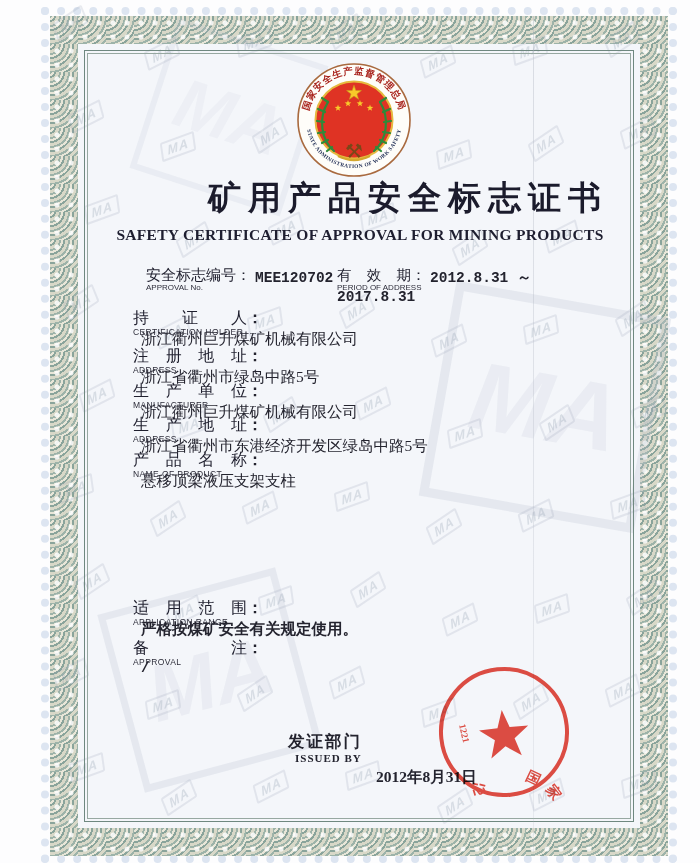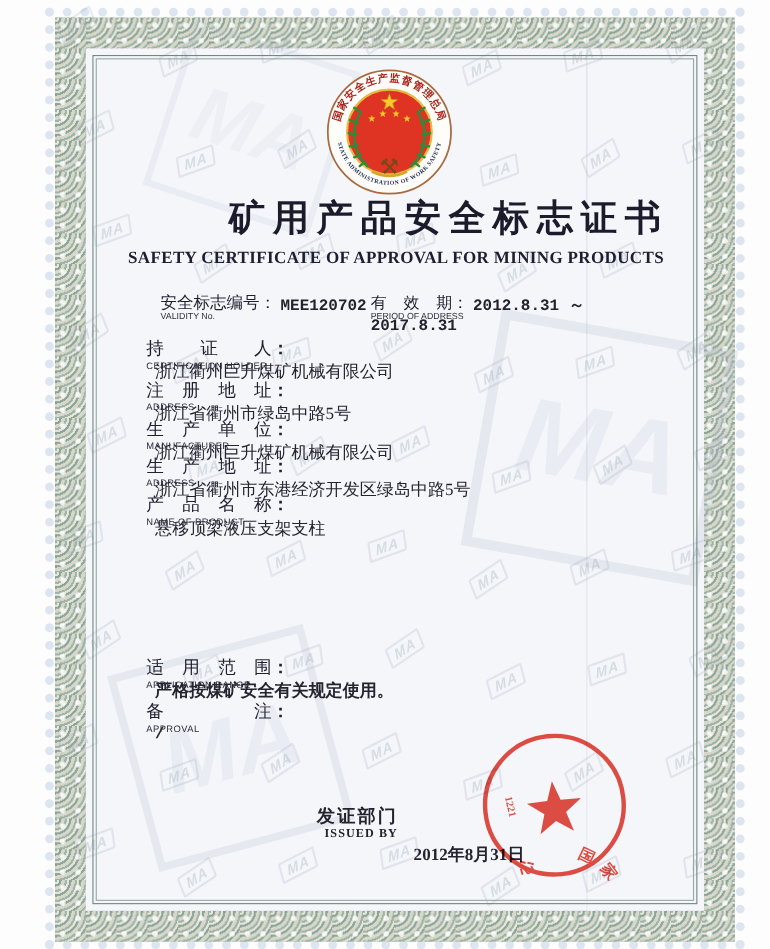--- a/index.html
+++ b/index.html
@@ -226,21 +226,21 @@
     <path d="M44,96 Q60,104 76,96" stroke="#d4a72c" stroke-width="2.4" fill="none"></path>
   </svg>
 
   <div class="title">矿用产品安全标志证书</div>
   <div class="subtitle">SAFETY CERTIFICATE OF APPROVAL FOR MINING PRODUCTS</div>
 
   <div class="hrow">
     <div class="hgroup gA">
       <span class="hlabel">安全标志编号</span><span class="hlabel colon2">：</span>
       <span class="hval">MEE120702</span>
-      <span class="hsub">VALIDITY No.</span>
+      <span class="hsub">APPROVAL No.</span>
     </div>
     <div class="hgroup gB">
       <span class="jlabel" style="font-size:14.5px">有效期</span><span class="hlabel">：</span>
       <span class="hval">2012.8.31 ～ 2017.8.31</span>
       <span class="hsub">PERIOD OF ADDRESS</span>
     </div>
   </div>
 
   <div class="row" style="top:308px">
     <span class="jlabel">持证人</span><span class="colon">：</span>

